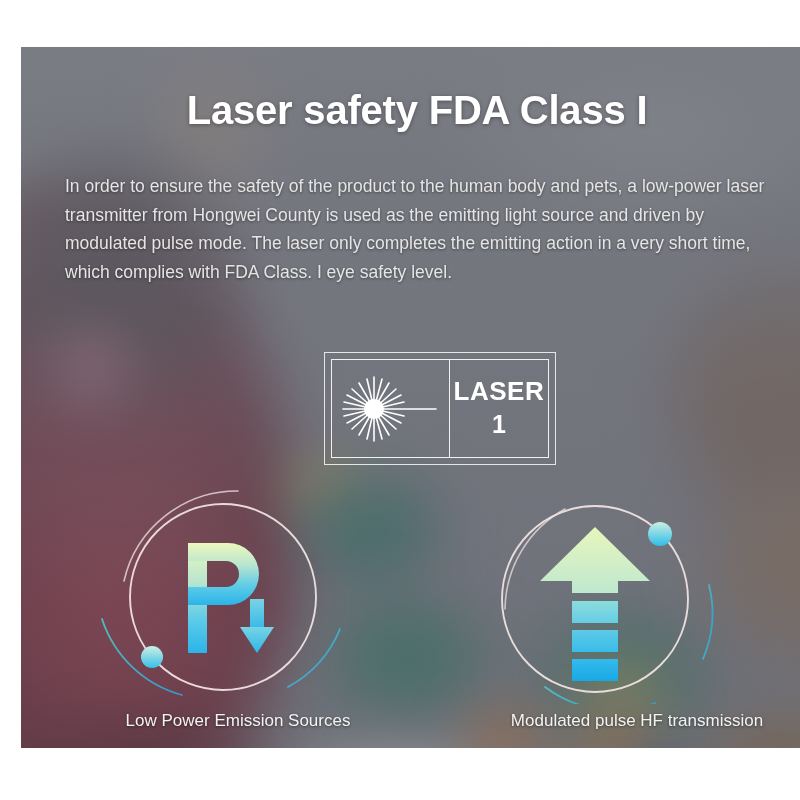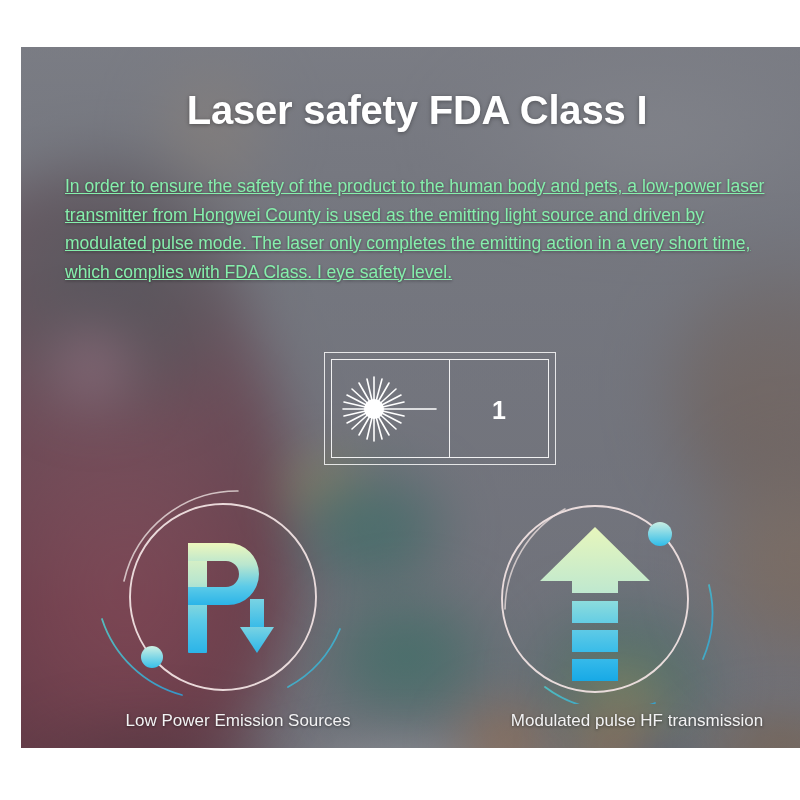--- a/index.html
+++ b/index.html
@@ -158,25 +158,24 @@
     color:#ffffff;
     font-size:40px;
     font-weight:bold;
     letter-spacing:-0.2px;
     text-shadow:0 1px 4px rgba(0,0,0,0.35);
   }
 
   #paragraph {
     position:absolute;
     left:44px; top:125px; width:710px;
-    color:#86efac;
+    color:#e5e5e5;
     font-size:17.5px;
     line-height:28.5px;
     text-shadow:0 1px 3px rgba(0,0,0,0.45);
-    text-decoration:underline;
   }
 
   
   #laser-badge {
     position:absolute;
     left:303px; top:305px;
     width:232px; height:113px;
     border:1.5px solid rgba(255,255,255,0.82);
     padding:6px;
   }
@@ -289,20 +288,21 @@
                 <line x1="36" y1="40" x2="63" y2="26"></line>
                 <line x1="36" y1="40" x2="63" y2="54"></line>
                 <line x1="36" y1="40" x2="66" y2="33"></line>
                 <line x1="36" y1="40" x2="66" y2="47"></line>
               </g>
               <circle cx="36" cy="40" r="10" fill="#ffffff"></circle>
             </svg>
           </div>
 
           <div id="laser-text-cell">
+            <div id="laser-word">LASER</div>
             <div id="laser-class-num">1</div>
           </div>
 
         </div>
       </div>
 
       <div class="feature" id="feature-modulated">
         <div class="feature-graphic">
           <svg width="300" height="215" viewBox="0 0 300 215">
             <defs>

